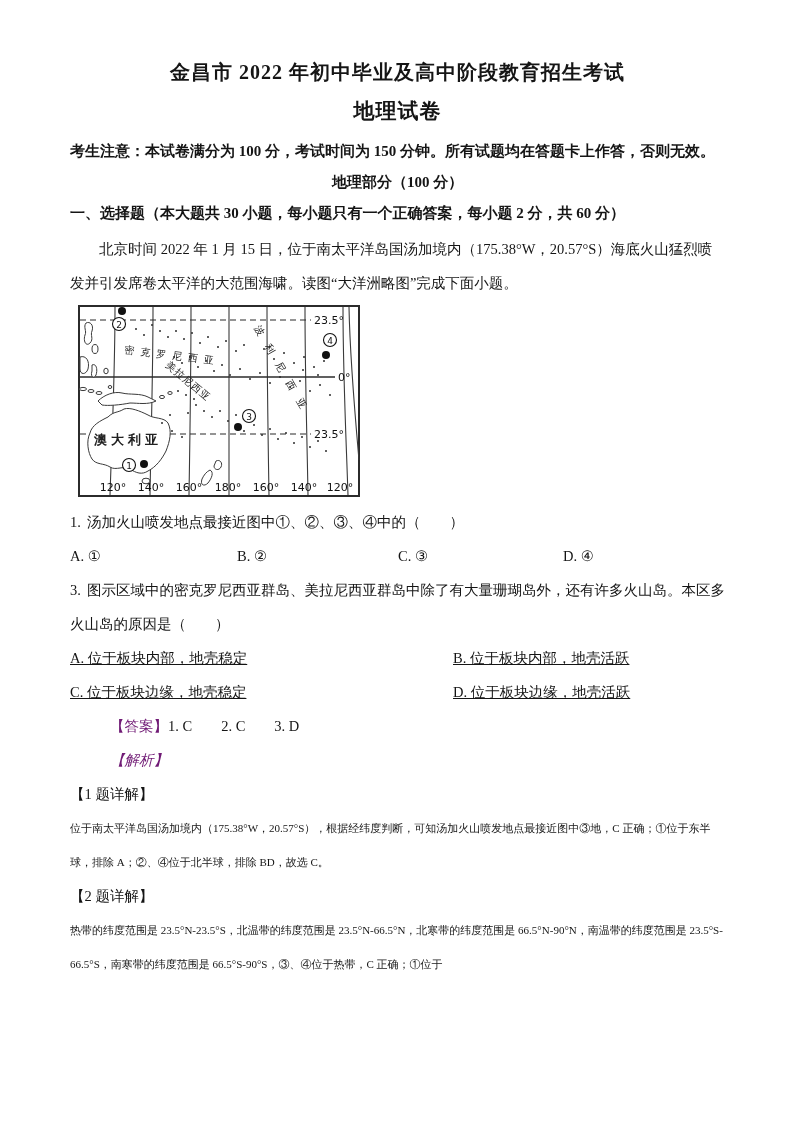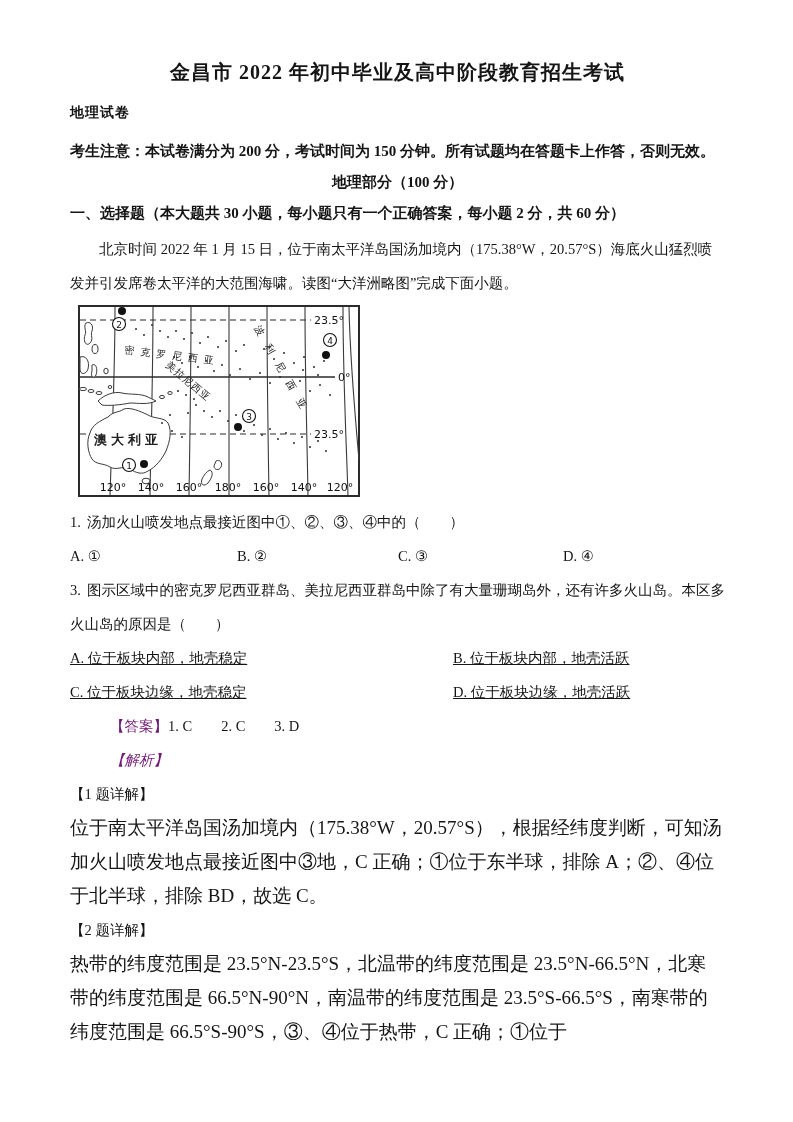--- a/index.html
+++ b/index.html
@@ -10,22 +10,22 @@
     overflow:hidden;
     font-family:"Liberation Serif","DejaVu Serif",serif;
     color:#151515;
   }
   .content{padding:58px 68px 0 70px;}
   .exam-title{
     font-size:20px;font-weight:700;text-align:center;
     margin:0 0 14px 0;line-height:28px;letter-spacing:1px;
   }
   .paper-subtitle{
-    font-size:14px;font-weight:700;
-    margin:0 0 9px 0;line-height:26px;letter-spacing:1px;
+    font-size:21px;font-weight:700;text-align:center;
+    margin:0 0 9px 0;line-height:26px;letter-spacing:1px;font-family:Liberation Mono, monospace;
   }
   .notice{
     font-size:15px;font-weight:700;line-height:32px;margin:0;
   }
   .section-heading{
     font-size:15px;font-weight:700;text-align:center;line-height:31px;margin:0;
   }
   .part-heading{
     font-size:15px;font-weight:700;line-height:31px;margin:0 0 3px 0;
   }
@@ -41,33 +41,33 @@
     font-size:14.5px;line-height:34px;
   }
   .opts2{
     display:grid;grid-template-columns:383px auto;
     font-size:14.5px;line-height:34px;text-decoration:underline;
   }
   .answer-line{font-size:14.5px;line-height:34px;margin:0;white-space:pre-wrap;}
   .bracket-blue{color:#701a75;margin-left:40px;}
   .analysis-line{font-size:14.5px;line-height:34px;margin:0;font-style:italic;}
   .exp-title{font-size:14.5px;line-height:34px;margin:0;}
-  .exp-text{font-size:19px;line-height:34px;margin:0;}
+  .exp-text{font-size:11px;line-height:34px;margin:0;}
   .map-label{font-family:"DejaVu Sans","Liberation Sans",sans-serif;}
 </style>
 </head>
 <body>
 
 <div class="page">
   <div class="content">
 
     <h1 class="exam-title">金昌市 2022 年初中毕业及高中阶段教育招生考试</h1>
     <h2 class="paper-subtitle">地理试卷</h2>
 
-    <p class="notice">考生注意：本试卷满分为 200 分，考试时间为 150 分钟。所有试题均在答题卡上作答，否则无效。</p>
+    <p class="notice">考生注意：本试卷满分为 100 分，考试时间为 150 分钟。所有试题均在答题卡上作答，否则无效。</p>
 
     <div class="section-heading">地理部分（100 分）</div>
 
     <div class="part-heading">一、选择题（本大题共 30 小题，每小题只有一个正确答案，每小题 2 分，共 60 分）</div>
 
     <p class="passage">北京时间 2022 年 1 月 15 日，位于南太平洋岛国汤加境内（175.38°W，20.57°S）海底火山猛烈喷发并引发席卷太平洋的大范围海啸。读图“大洋洲略图”完成下面小题。</p>
 
     <figure class="map-fig" style="margin:5px 0 8px 8px;">
       <svg width="282" height="192" viewBox="0 0 282 192">
 

